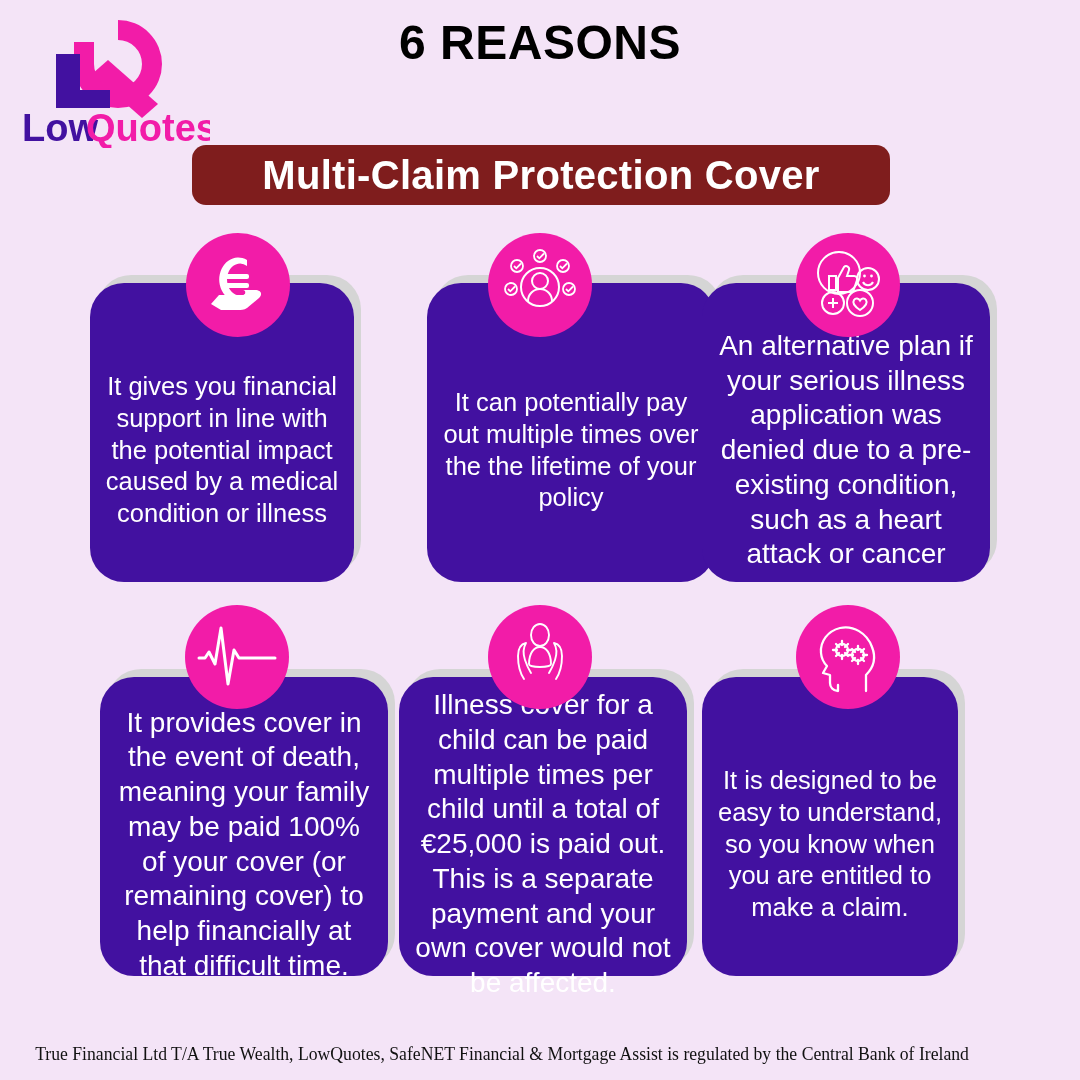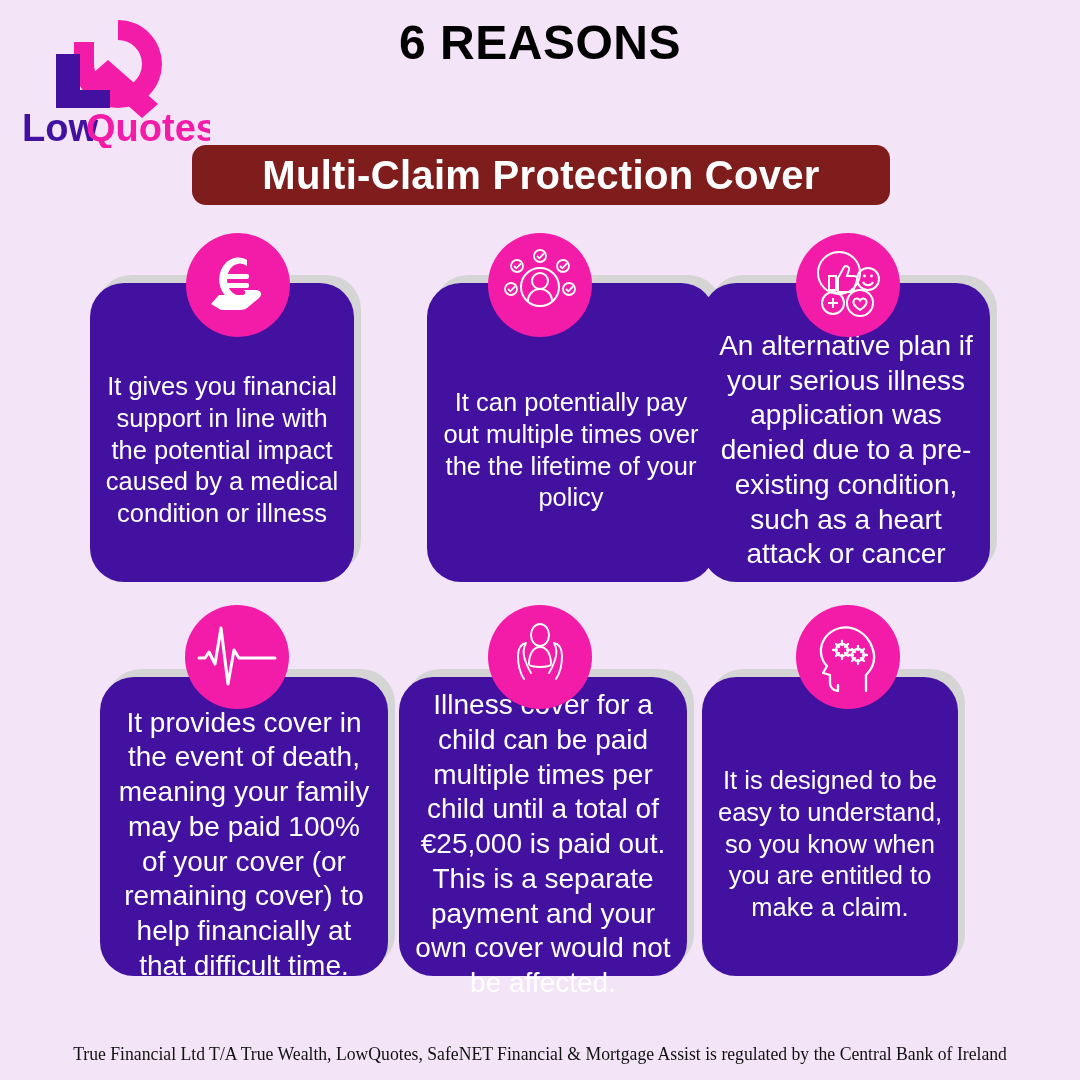--- a/index.html
+++ b/index.html
@@ -127,21 +127,20 @@
   .icon-circle svg {
     display: block;
   }
 
   
   #footer {
     position: absolute;
     left: 0;
     top: 1043px;
     width: 1080px;
-    text-align: center;
   }
   #footer-text {
     font-family: "Liberation Serif", serif;
     font-size: 19px;
     color: #111111;
     transform: scaleX(0.93);
     display: inline-block;
     white-space: nowrap;
   }
 </style>

